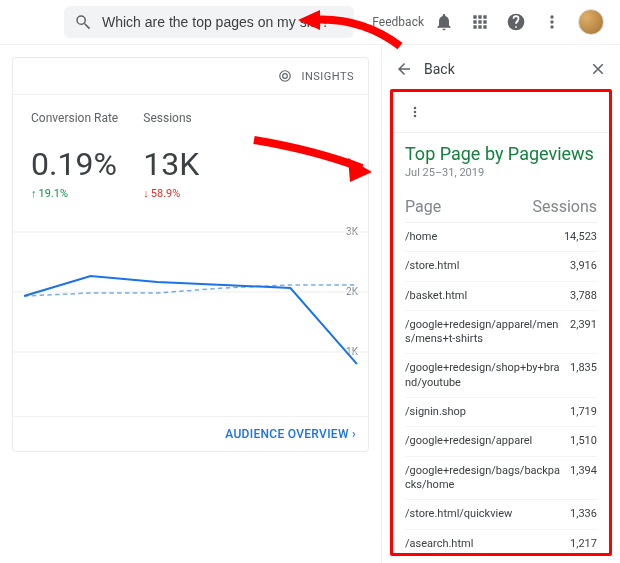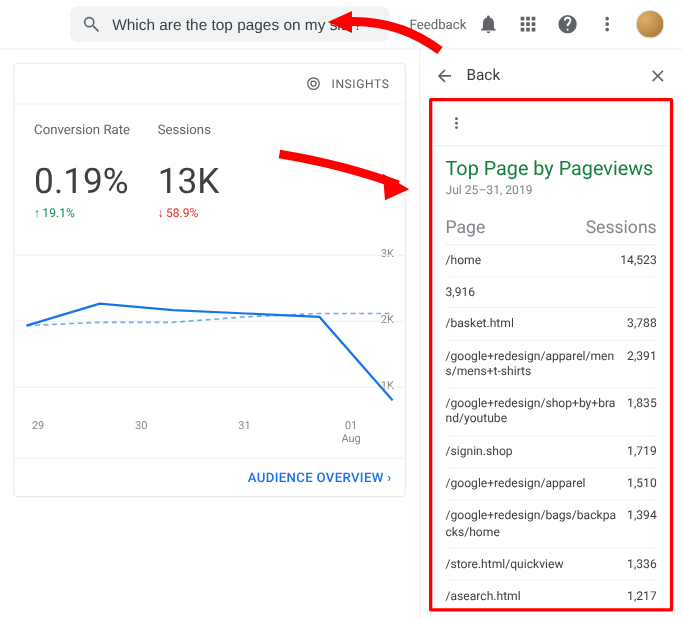--- a/index.html
+++ b/index.html
@@ -116,26 +116,20 @@
         <span class="ylab" style="top:10px">3K</span>
         <span class="ylab" style="top:70px">2K</span>
         <span class="ylab" style="top:130px">1K</span>
         <svg width="100%" height="170" viewBox="0 0 320 170" preserveAspectRatio="none" style="position:absolute; left:0; top:0; right:30px;">
           <line x1="0" y1="16" x2="320" y2="16" stroke="#eee"></line>
           <line x1="0" y1="76" x2="320" y2="76" stroke="#eee"></line>
           <line x1="0" y1="136" x2="320" y2="136" stroke="#eee"></line>
           <polyline points="10,80 70,60 130,66 190,69 250,72 310,148" fill="none" stroke="#1a73e8" stroke-width="2"></polyline>
           <polyline points="10,80 70,77 130,77 190,72 250,69 310,69" fill="none" stroke="#1a73e8" stroke-width="1.5" stroke-dasharray="4 3" opacity="0.6"></polyline>
         </svg>
-        <div class="xaxis">
-          <div>29</div>
-          <div>30</div>
-          <div>31</div>
-          <div><span>01</span><br><span>Aug</span></div>
-        </div>
       </div>
       <div class="link-row">
         <span>AUDIENCE OVERVIEW</span> <span>›</span>
       </div>
     </div>
   </div>
 
   <div class="right">
     <div class="backrow">
       <span class="ico">
@@ -165,20 +159,21 @@
       <div class="thead">
         <span>Page</span>
         <span>Sessions</span>
       </div>
       <div id="rows">
           <div class="trow">
             <span class="p">/home</span>
             <span class="v">14,523</span>
           </div>
           <div class="trow">
+            <span class="p">/store.html</span>
             <span class="v">3,916</span>
           </div>
           <div class="trow">
             <span class="p">/basket.html</span>
             <span class="v">3,788</span>
           </div>
           <div class="trow">
             <span class="p">/google+redesign/apparel/mens/mens+t-shirts</span>
             <span class="v">2,391</span>
           </div>

